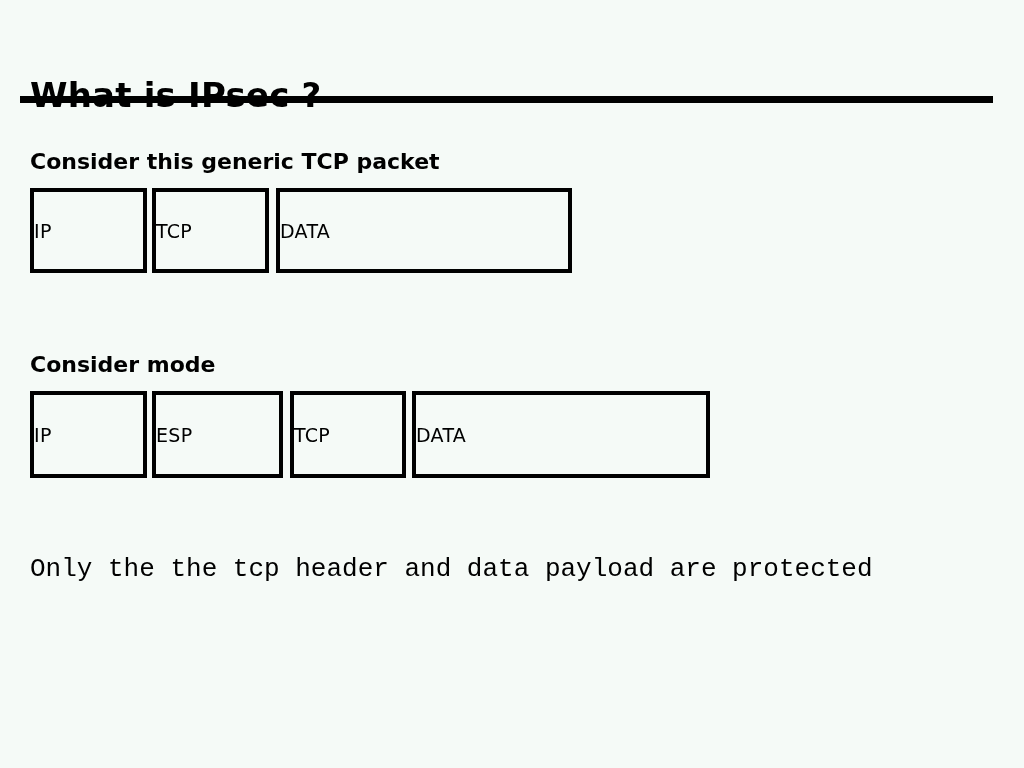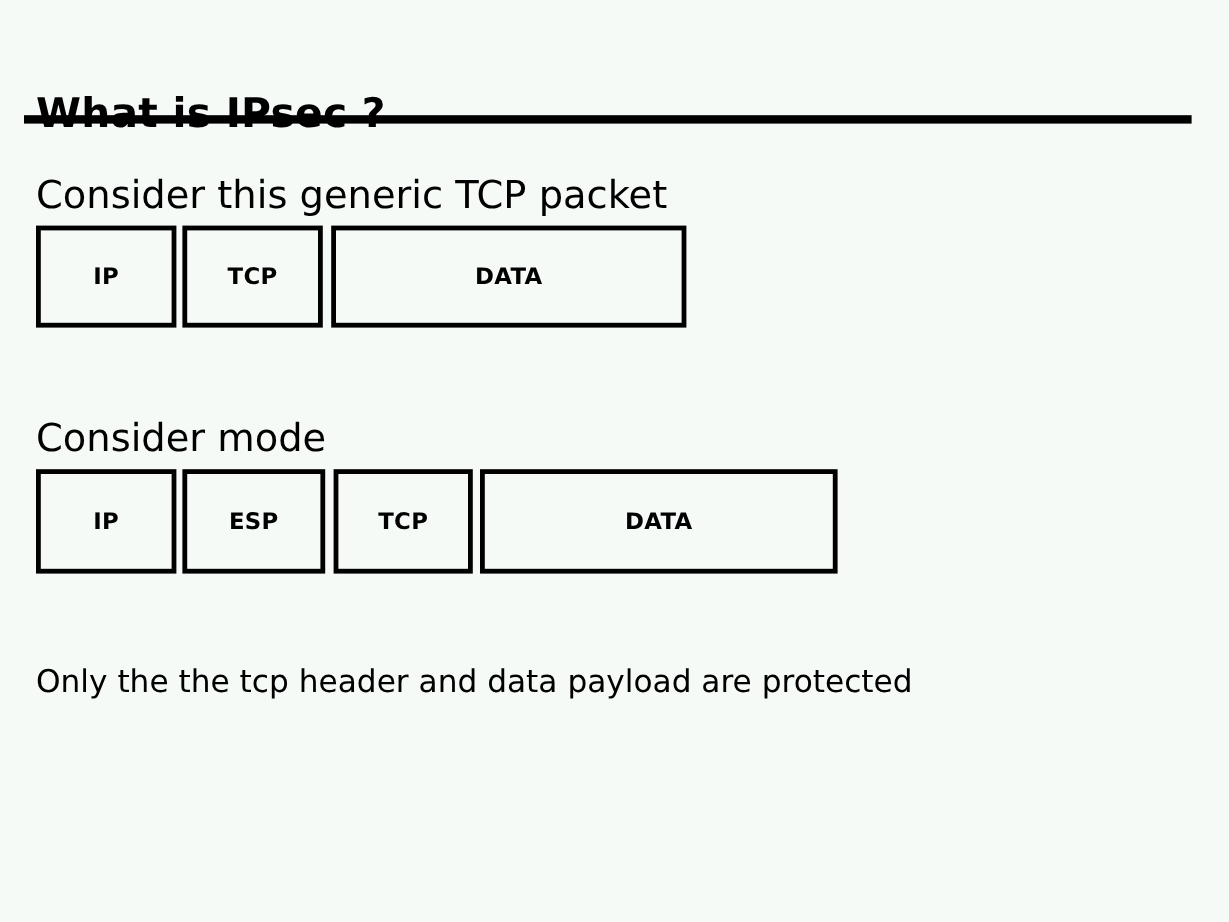--- a/index.html
+++ b/index.html
@@ -38,72 +38,72 @@
     left: 20px;
     top: 96px;
     width: 973px;
     height: 7px;
     background: #000000;
   }
 
   
   .section-caption {
     position: absolute;
-    font-size: 32px;
+    font-size: 22px;
     line-height: 32px;
-    font-weight: 400;
+    font-weight: 700;
     white-space: nowrap;
   }
   .caption-1 { left: 30px; top: 146px; }
   .caption-2 { left: 30px; top: 349px; }
 
   .footnote {
     position: absolute;
     left: 30px;
     top: 553px;
     font-size: 26px;
     line-height: 32px;
     font-weight: 400;
     white-space: nowrap;
+    font-family: Liberation Mono, monospace;
   }
 
   
   .packet-row {
     position: absolute;
     display: flex;
     align-items: stretch;
   }
   .packet-row-1 { left: 30px; top: 188px; height: 85px; }
   .packet-row-2 { left: 30px; top: 391px; height: 87px; }
 
   .packet-field {
     box-sizing: border-box;
     border: 4px solid #000000;
     background: #f5faf7;
     display: flex;
     align-items: center;
-    justify-content: center;
     font-size: 19px;
     line-height: 22px;
-    font-weight: 700;
+    font-weight: 400;
     letter-spacing: 0.3px;
     color: #000000;
     margin-right: 5px;
     flex: 0 0 auto;
   }
   .packet-field:last-child { margin-right: 0; }
 
   
   .packet-row-1 .f-ip   { width: 117px; }
   .packet-row-1 .f-tcp  { width: 117px; margin-right: 7px; }
   .packet-row-1 .f-data { width: 296px; }
 
   
   .packet-row-2 .f-ip   { width: 117px; }
-  .packet-row-2 .f-esp  { width: 119px; margin-right: 7px; }
+  .packet-row-2 .f-esp  { width: 131px; margin-right: 7px; }
   .packet-row-2 .f-tcp  { width: 116px; margin-right: 6px; }
   .packet-row-2 .f-data { width: 298px; }
 </style>
 </head>
 <body>
 
 <div class="slide">
 
   <h1 class="slide-title">What is IPsec ?</h1>
 

